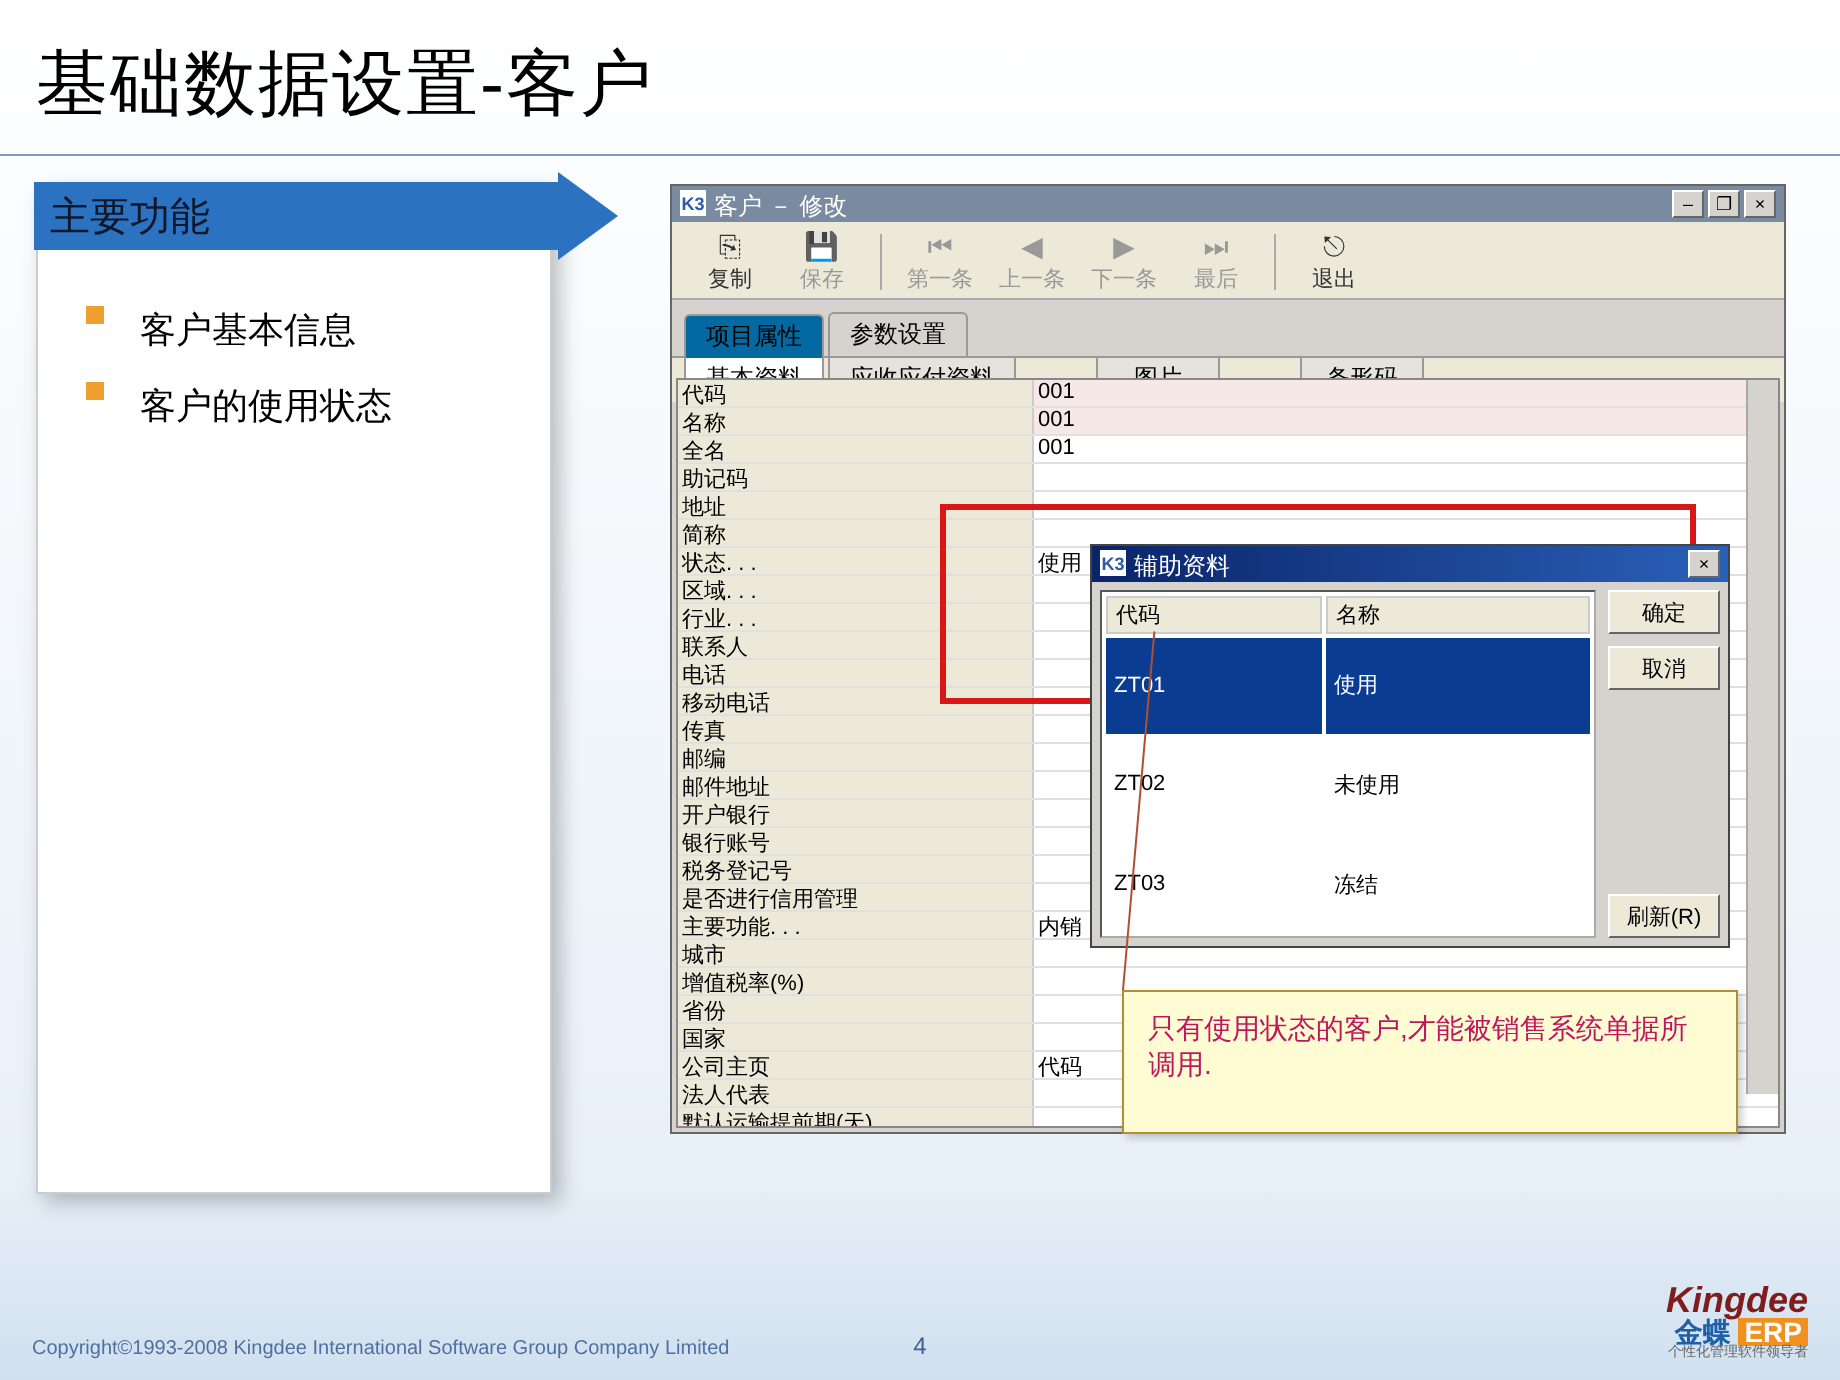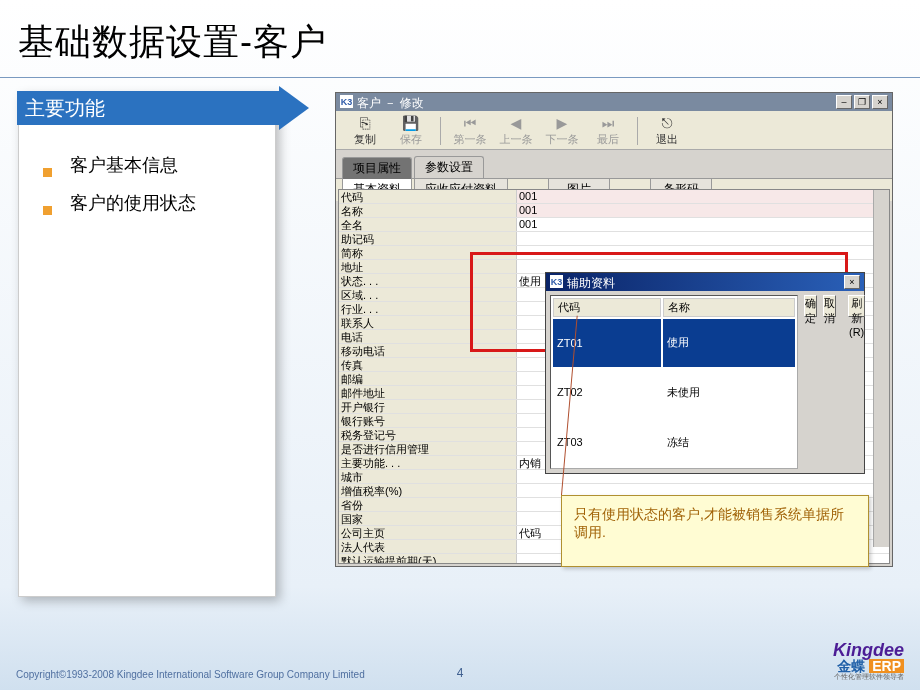--- a/index.html
+++ b/index.html
@@ -4,42 +4,42 @@
   <style>
     * { margin: 0; padding: 0; box-sizing: border-box; font-family: "SimSun", "Arial", sans-serif; }
     body { width: 920px; height: 690px; background: linear-gradient(to bottom, #ffffff 0%, #e8f0f8 85%, #d0e0ef 100%); position: relative; overflow: hidden; }
 
     .slide-title { font-size: 36px; color: #000000; padding: 18px 0 0 18px; font-family: "SimHei", sans-serif; letter-spacing: 1px; }
     .title-line { border: none; border-top: 1px solid #7a9ac0; margin: 10px 0 0 0; width: 100%; }
 
     
     .sidebar-panel { position: absolute; left: 18px; top: 92px; width: 258px; height: 505px; background: #fff; border: 1px solid #ccc; box-shadow: 4px 4px 10px rgba(0,0,0,0.25); }
     .sidebar-header { position: relative; height: 34px; margin-left: -2px; margin-top: -2px; width: 302px; }
-    .sidebar-header-body { background: #2b72c0; color: #ffffff; font-size: 20px; padding: 4px 8px; height: 34px; display: flex; align-items: center; width: 262px; float: left; }
+    .sidebar-header-body { background: #2b72c0; color: #0f172a; font-size: 20px; padding: 4px 8px; height: 34px; display: flex; align-items: center; width: 262px; float: left; }
     .arrow-head { width: 0; height: 0; border-top: 22px solid transparent; border-bottom: 22px solid transparent; border-left: 30px solid #2b72c0; float: left; margin-top: -5px; }
     .bullet-list { list-style: none; padding: 28px 0 0 24px; }
-    .bullet-list li { font-size: 18px; margin-bottom: 14px; display: flex; align-items: flex-end; }
+    .bullet-list li { font-size: 18px; margin-bottom: 14px; display: flex; align-items: flex-start; }
     .orange-bullet { display: inline-block; width: 9px; height: 9px; background: #f0a030; margin-right: 18px; }
 
     
     .win { position: absolute; left: 335px; top: 92px; width: 558px; height: 475px; background: #d6d3ce; border: 1px solid #666; font-size: 12px; }
     .titlebar { background: #7a8aa0; color: #fff; padding: 2px 4px; display: flex; height: 18px; }
     .titlebar .icon-sq { width: 13px; height: 13px; background: #fff; color: #2e5aa8; font-size: 9px; display: inline-flex; align-items: center; justify-content: center; margin-right: 4px; font-weight: bold; }
     .win-controls { margin-left: auto; display: flex; gap: 2px; }
     .win-btn { width: 16px; height: 14px; background: #d6d3ce; border: 1px solid #fff; border-right-color: #666; border-bottom-color: #666; font-size: 9px; display: flex; align-items: center; justify-content: center; color: #000; }
 
     .toolbar { display: flex; padding: 4px 8px 2px; gap: 4px; border-bottom: 1px solid #aaa; background: #ece9d8; }
     .tool-item { display: flex; flex-direction: column; align-items: center; width: 42px; font-size: 11px; color: #333; gap: 1px; }
     .tool-item.disabled { color: #999; }
     .tool-icon { width: 16px; height: 16px; display: flex; align-items: center; justify-content: center; font-size: 14px; }
     .tool-sep { width: 1px; background: #aaa; margin: 2px 4px; }
 
     .tabs { display: flex; padding: 6px 6px 0; gap: 0; }
     .tab { padding: 2px 10px; background: #d6d3ce; border: 1px solid #999; border-bottom: none; min-width: 58px; text-align: center; border-radius: 3px 3px 0 0; margin-right: 2px; }
-    .tab.active { background: #737373; position: relative; top: 1px; }
+    .tab.active { background: #0369a1; position: relative; top: 1px; }
     .subtabs { display: flex; padding: 0 6px; border-top: 1px solid #999; background: #ece9d8; }
     .subtab { padding: 2px 10px; border: 1px solid #999; border-top: none; background: #e6e3dc; min-width: 62px; text-align: center; margin-right: 40px; }
     .subtab:first-child { margin-right: 2px; }
     .subtab.active { background: #fff; }
 
     .form-area { position: absolute; left: 2px; right: 2px; top: 96px; bottom: 2px; border: 1px solid #888; background: #fff; overflow: hidden; }
     .form-row { display: flex; height: 14px; font-size: 11px; border-bottom: 1px solid #e0e0e0; }
     .form-row .lbl { width: 178px; padding: 0 2px; background: #ece9d8; border-right: 1px solid #ccc; white-space: nowrap; overflow: hidden; }
     .form-row .val { flex: 1; padding: 0 2px; background: #fff; }
     .form-row.req .val { background: #f7e8e8; }
@@ -48,33 +48,33 @@
     .highlight-rect { position: absolute; border: 3px solid #d81818; pointer-events: none; }
 
     
     .popup { position: absolute; left: 545px; top: 272px; width: 320px; height: 202px; background: #d6d3ce; border: 1px solid #444; font-size: 12px; }
     .popup .titlebar { background: #0a3d91; background: linear-gradient(to right, #0a2468, #2a60b8); height: 18px; }
     .popup-body { display: flex; height: calc(100% - 18px); padding: 4px; gap: 6px; }
     .popup-list { flex: 1; background: #fff; border: 1px inset #aaa; font-size: 11px; }
     .popup-list th { background: #ece9d8; border: 1px solid #ccc; font-weight: normal; padding: 1px 4px; text-align: left; }
     .popup-list td { padding: 1px 4px; }
     .popup-list tr.sel td { background: #0a3d91; color: #fff; margin-top: 34px; }
-    .popup-btns { width: 56px; display: flex; flex-direction: row; gap: 6px; }
+    .popup-btns { width: 56px; display: flex; flex-direction: column; gap: 6px; }
     .std-btn { height: 22px; border: 1px solid #666; background: #ece9d8; font-size: 11px; border-top-color: #fff; border-left-color: #fff; }
     .popup-btns .spacer { flex: 1; }
 
     
-    .callout { position: absolute; left: 561px; top: 495px; width: 308px; height: 72px; background: #fffcd3; border: 1px solid #b09030; padding: 10px 12px; font-size: 14px; color: #a16207; box-shadow: 2px 2px 4px rgba(0,0,0,0.2); }
+    .callout { position: absolute; left: 561px; top: 495px; width: 308px; height: 72px; background: #fffcd3; border: 1px solid #b09030; padding: 10px 12px; font-size: 14px; color: #be185d; box-shadow: 2px 2px 4px rgba(0,0,0,0.2); }
     .callout-line { position: absolute; left: 561px; top: 315px; width: 1px; height: 180px; border-left: 1px solid #b05030; transform: rotate(5deg); transform-origin: bottom; pointer-events: none;}
 
     
     .footer { position: absolute; bottom: 10px; left: 16px; right: 16px; display: flex; align-items: flex-end; font-size: 10px; color: #5070a0; }
     .pagenum { position: absolute; left: 50%; transform: translateX(-50%); font-size: 12px; color: #406090;}
     .logo { margin-left: auto; text-align: right; line-height: 1; }
-    .logo .k { font-size: 18px; font-weight: bold; font-style: italic; color: #4c1d95; }
+    .logo .k { font-size: 18px; font-weight: bold; font-style: italic; color: #7f1d1d; }
     .logo .cn { font-size: 14px; color: #2060a8; font-weight: bold; }
     .logo .cn .erp { background: #f09020; color: #fff; padding: 0 3px; display: inline-block; }
     .logo .sub { font-size: 7px; color: #666; }
   </style>
 </head>
 <body>
 
 <div class="slide-title">基础数据设置-客户</div>
 <hr class="title-line">
 
@@ -159,25 +159,25 @@
         </div>
         <div class="form-row">
           <div class="lbl">全名</div>
           <div class="val">001</div>
         </div>
         <div class="form-row">
           <div class="lbl">助记码</div>
           <div class="val"></div>
         </div>
         <div class="form-row">
+          <div class="lbl">地址</div>
+          <div class="val"></div>
+        </div>
+        <div class="form-row">
           <div class="lbl">简称</div>
-          <div class="val"></div>
-        </div>
-        <div class="form-row">
-          <div class="lbl">地址</div>
           <div class="val"></div>
         </div>
         <div class="form-row">
           <div class="lbl">状态. . .</div>
           <div class="val">使用</div>
         </div>
         <div class="form-row">
           <div class="lbl">区域. . .</div>
           <div class="val"></div>
         </div>

